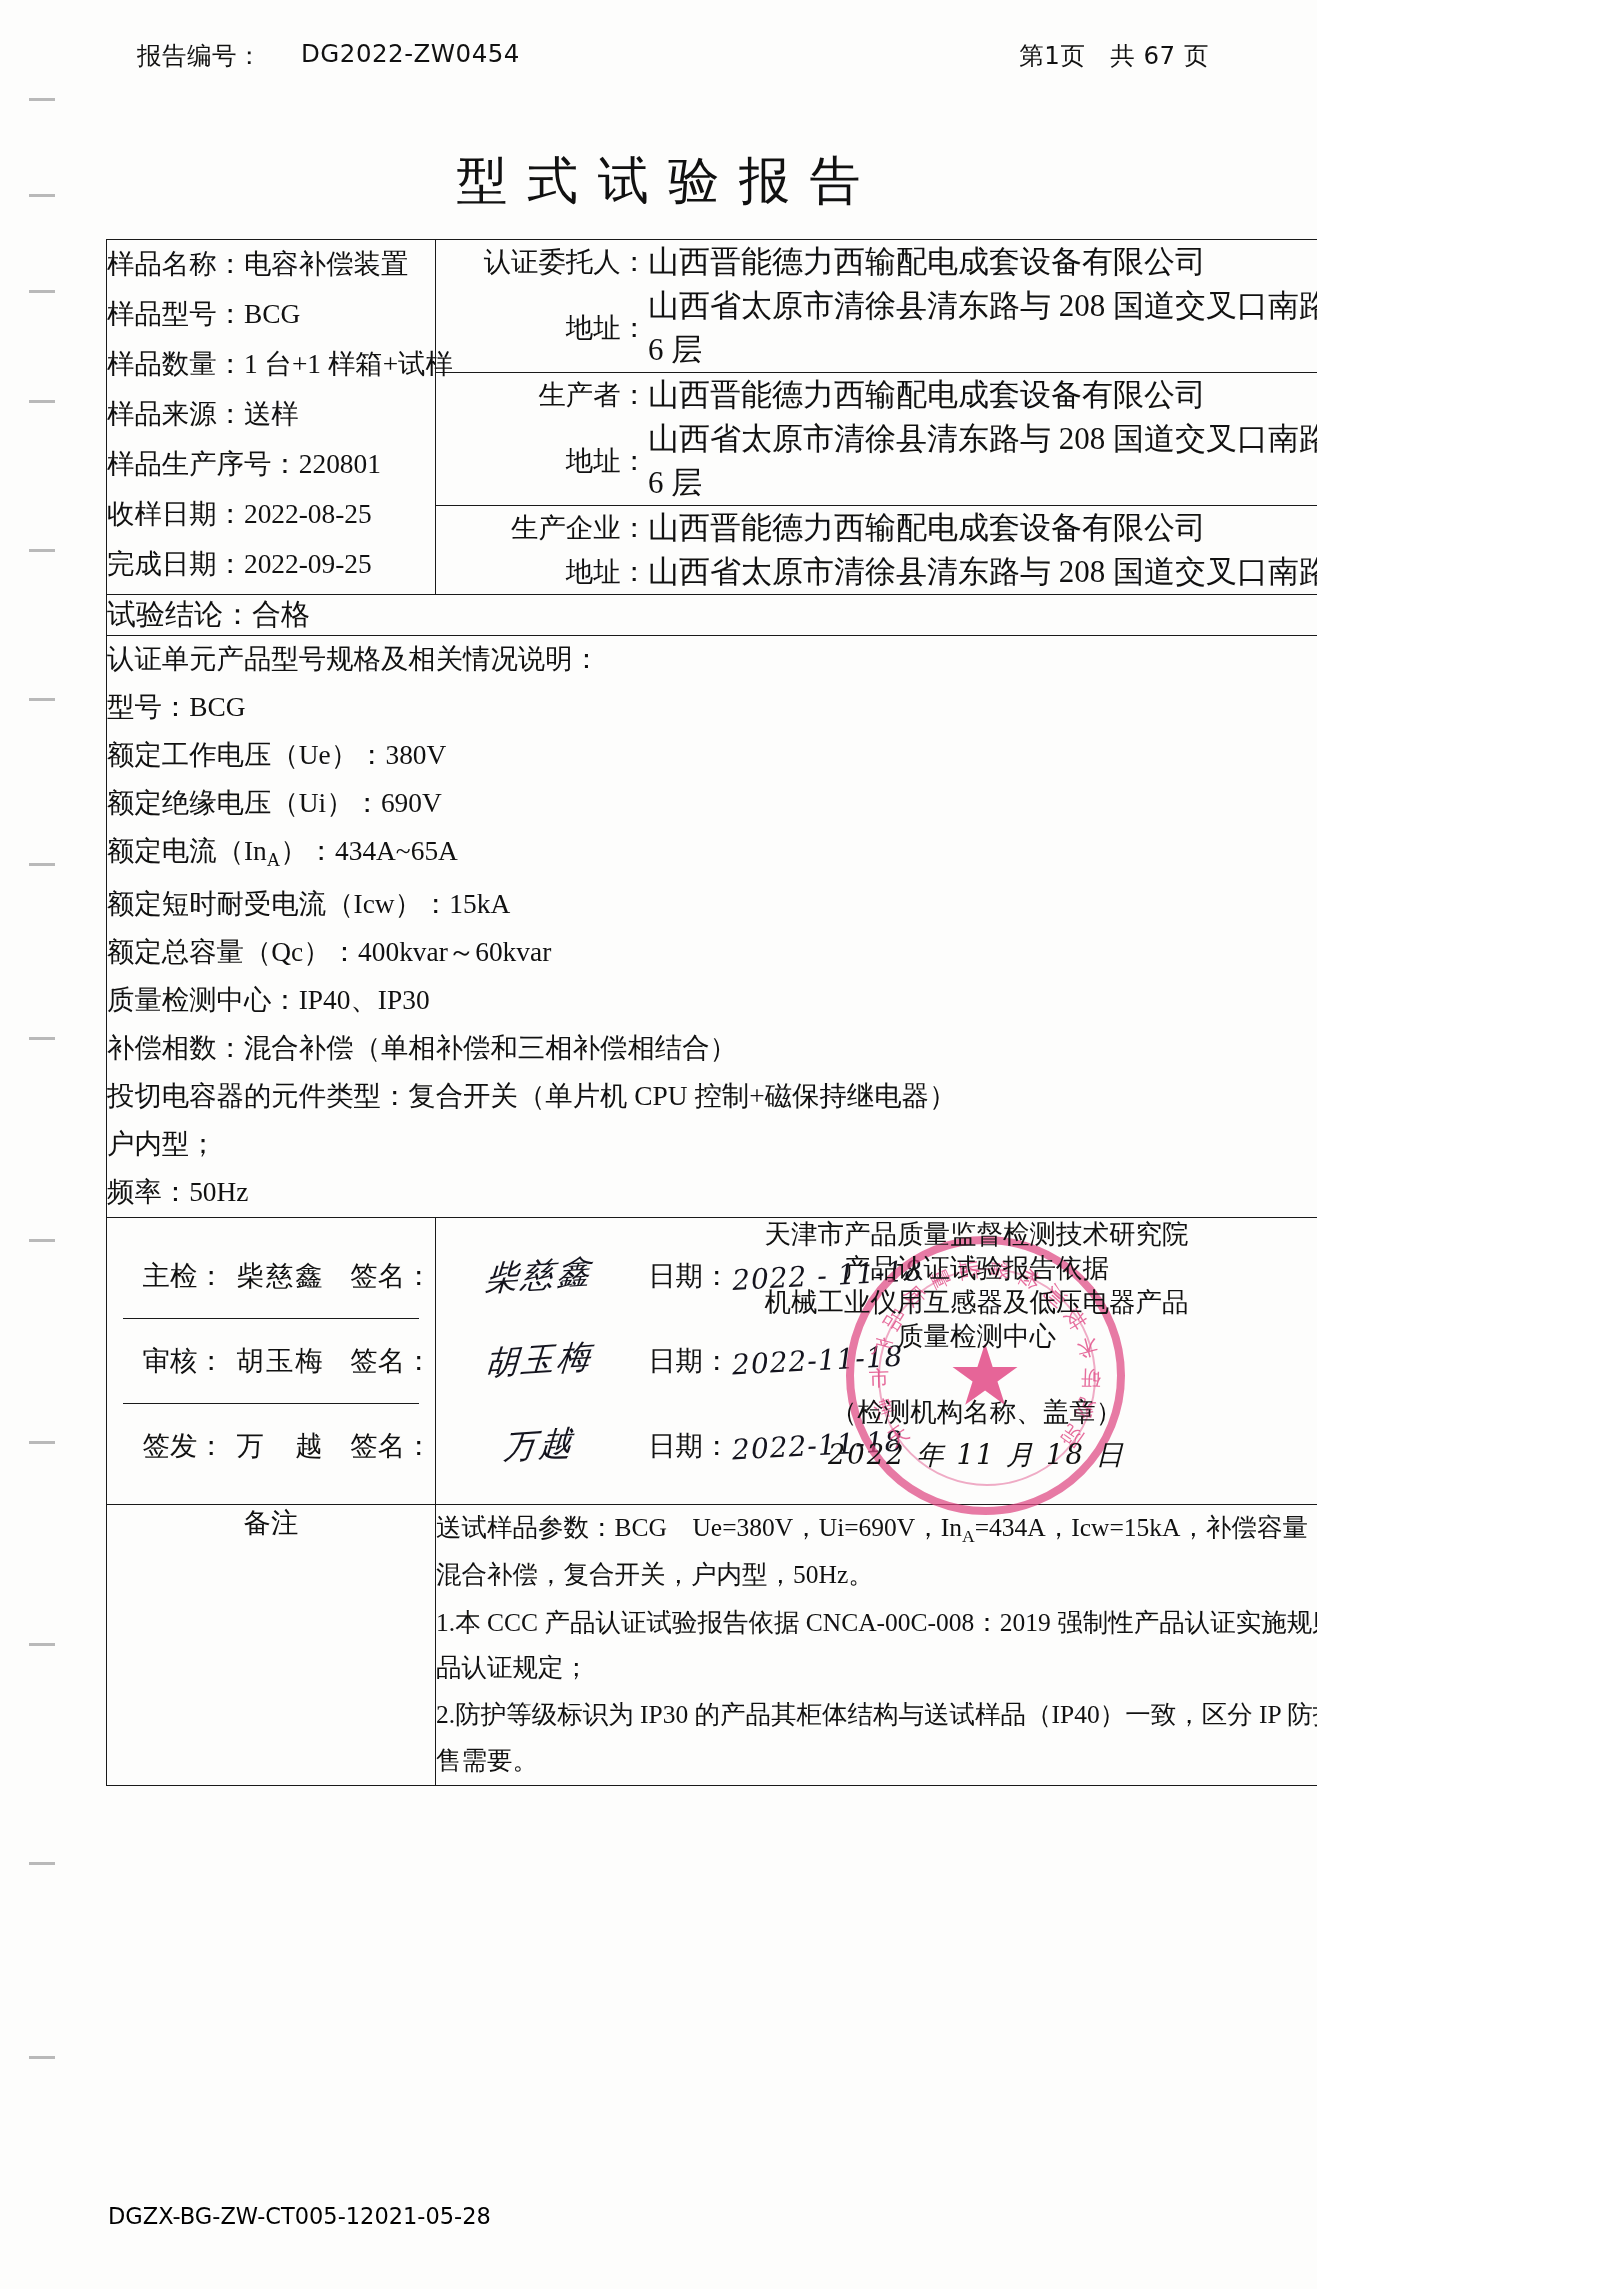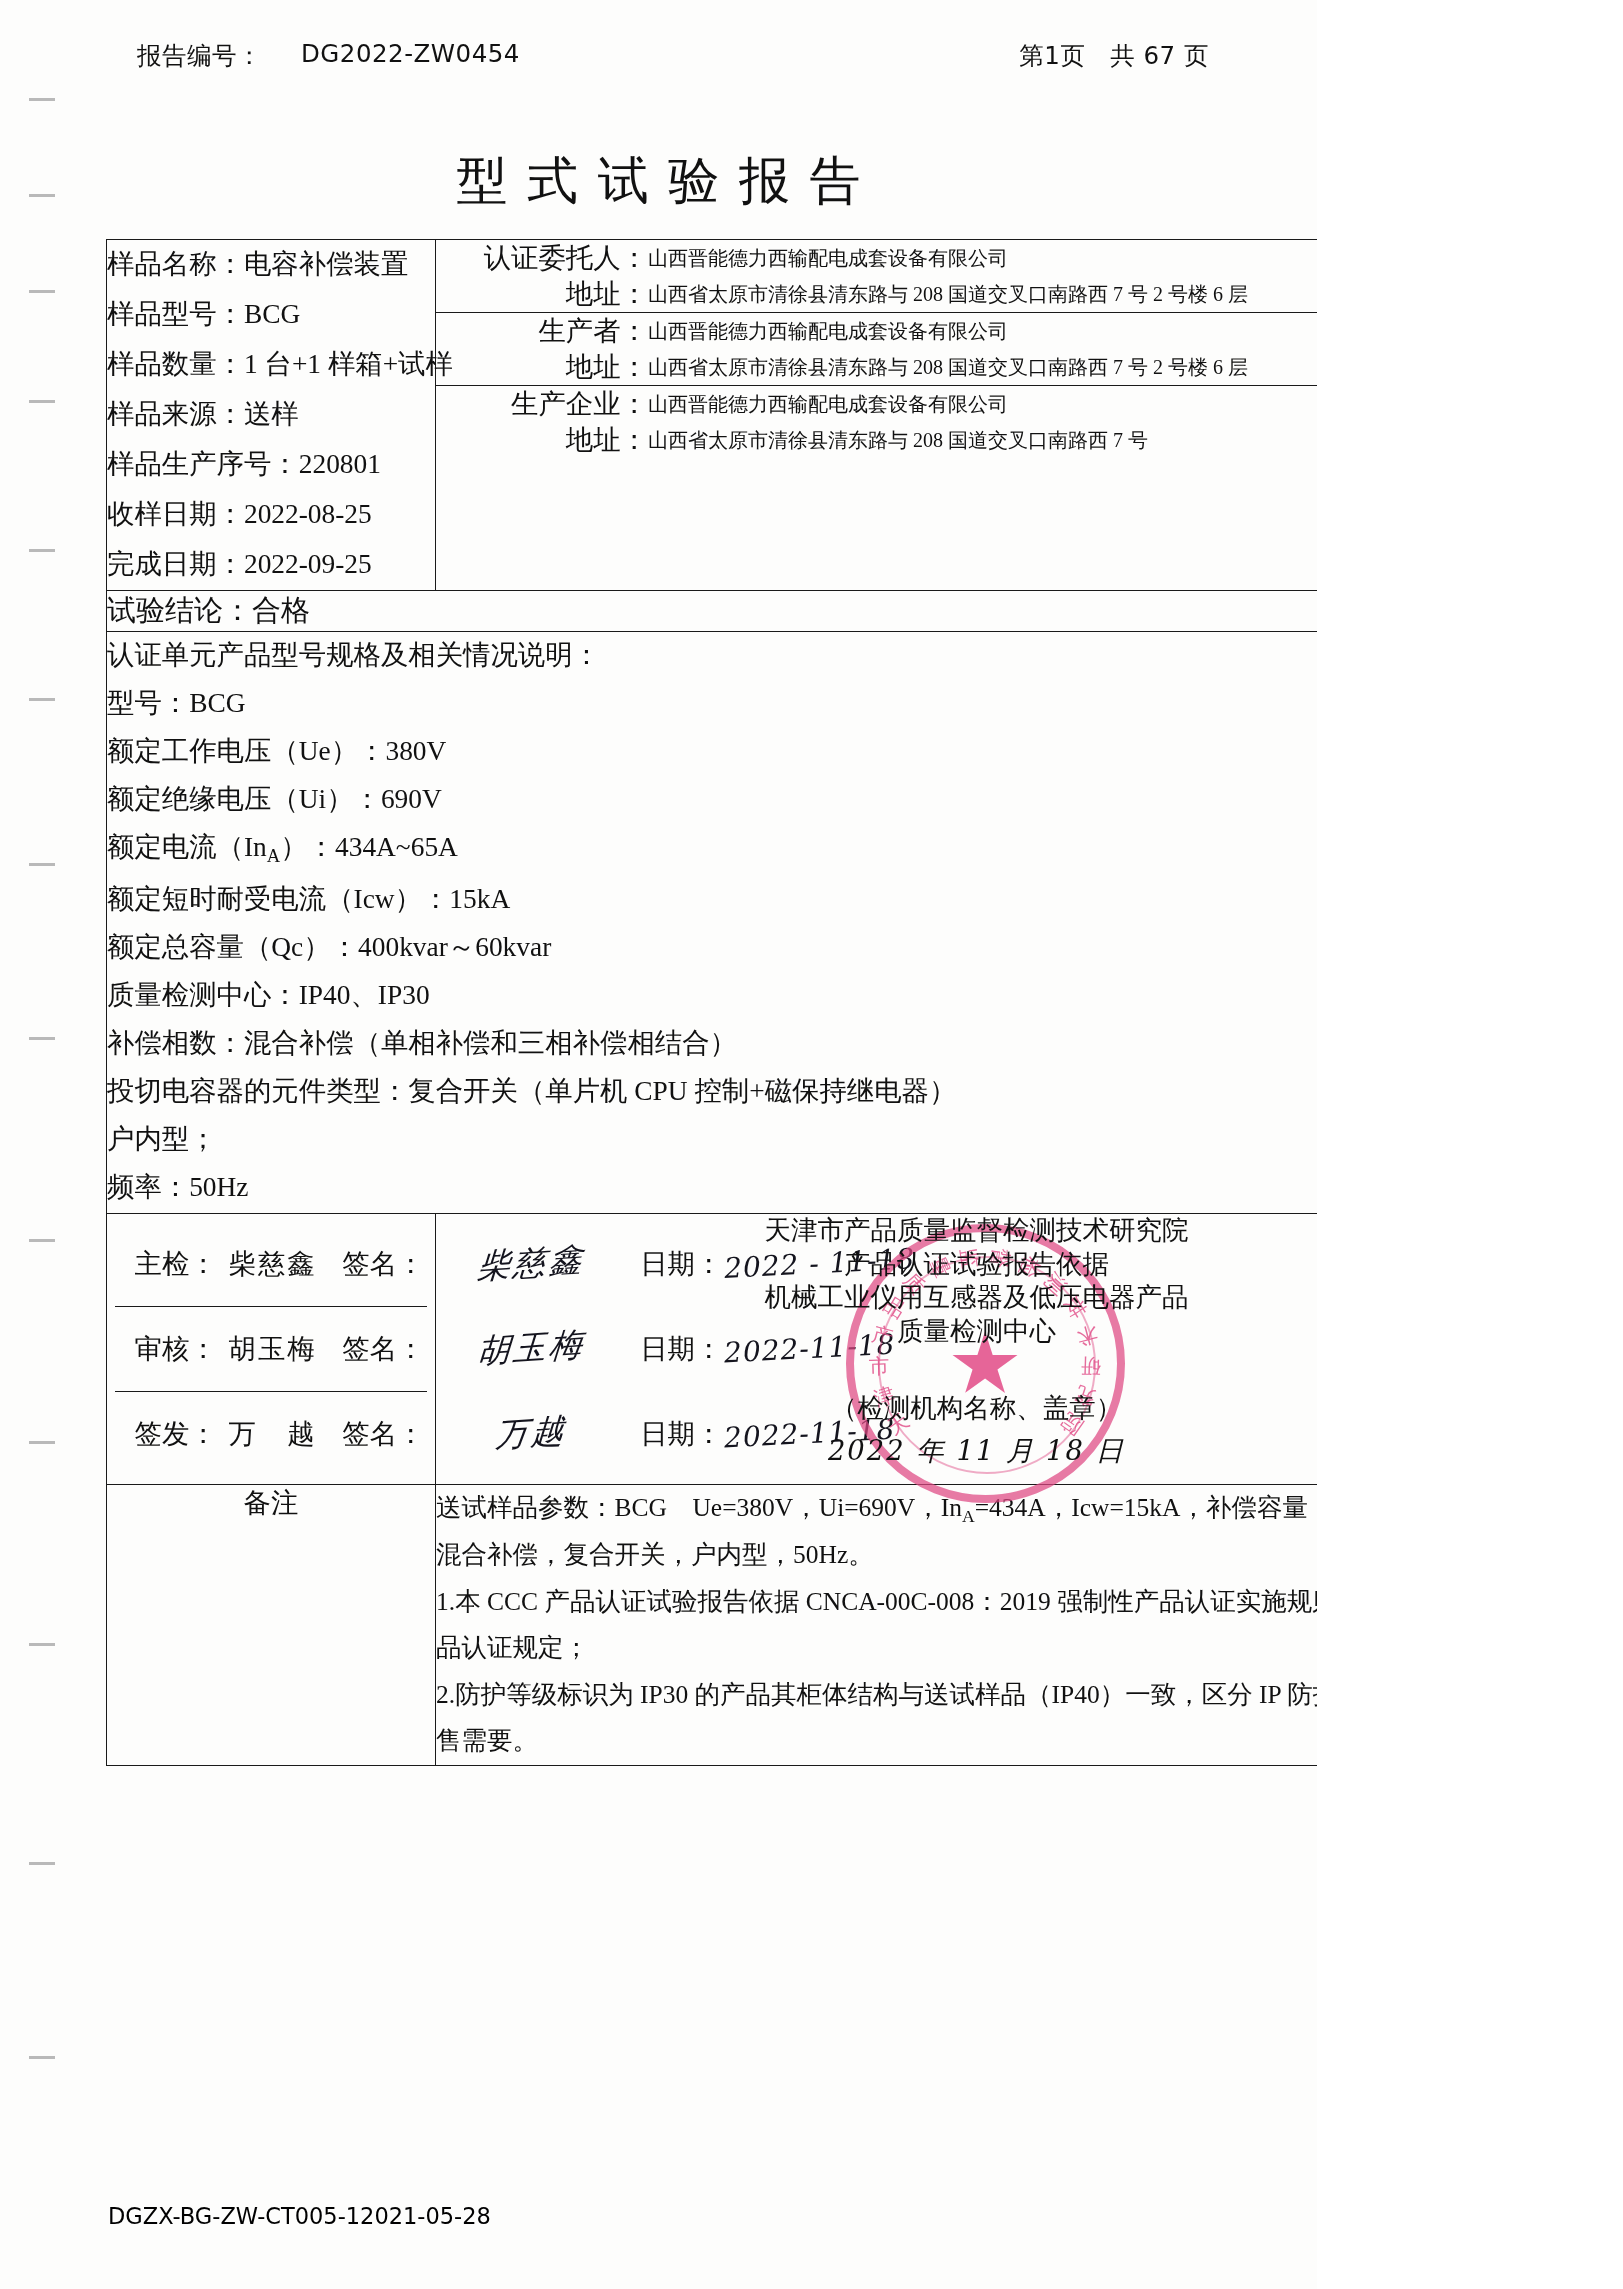--- a/index.html
+++ b/index.html
@@ -86,21 +86,21 @@
   .party-row td { vertical-align: middle; }
   .party-label {
     width: 206px;
     text-align: right;
     padding: 9.8px 13.7px 9.8px 0;
     font-size: 27.4px;
     white-space: nowrap;
     border: none !important;
   }
   .party-value {
-    font-size: 20px;
+    font-size: 31px;
     line-height: 1.42;
     padding: 9.8px 15.7px 9.8px 0;
     border: none !important;
   }
   .party-inner {
     width: 100%;
     border-collapse: collapse;
     table-layout: fixed;
   }
   .party-block {
@@ -393,21 +393,21 @@
         <div class="spec-line">额定总容量（Qc）：400kvar～60kvar</div>
         <div class="spec-line">质量检测中心：IP40、IP30</div>
         <div class="spec-line">补偿相数：混合补偿（单相补偿和三相补偿相结合）</div>
         <div class="spec-line">投切电容器的元件类型：复合开关（单片机 CPU 控制+磁保持继电器）</div>
         <div class="spec-line">户内型；</div>
         <div class="spec-line">频率：50Hz</div>
       </td>
     </tr>
 
     <tr>
-      <td class="sig-left" colspan="1" style="padding:8px">
+      <td class="sig-left" colspan="1" style="padding:16px">
         <table style="width:100%;border-collapse:collapse;table-layout:fixed">
           <tbody>
                 <tr style="border-bottom:1.6px solid #1a1a1a">
             <td class="sig-row-cell" style="border:none;border-bottom:1.6px solid #1a1a1a">
               <div class="sig-inner">
                 <span class="sig-role">主检：</span>
                 <span class="sig-name">柴慈鑫</span>
                 <span class="sig-signlabel">签名：</span>
                 <span class="handwrite">柴慈鑫</span>
                 <span class="date-label">日期：</span>

